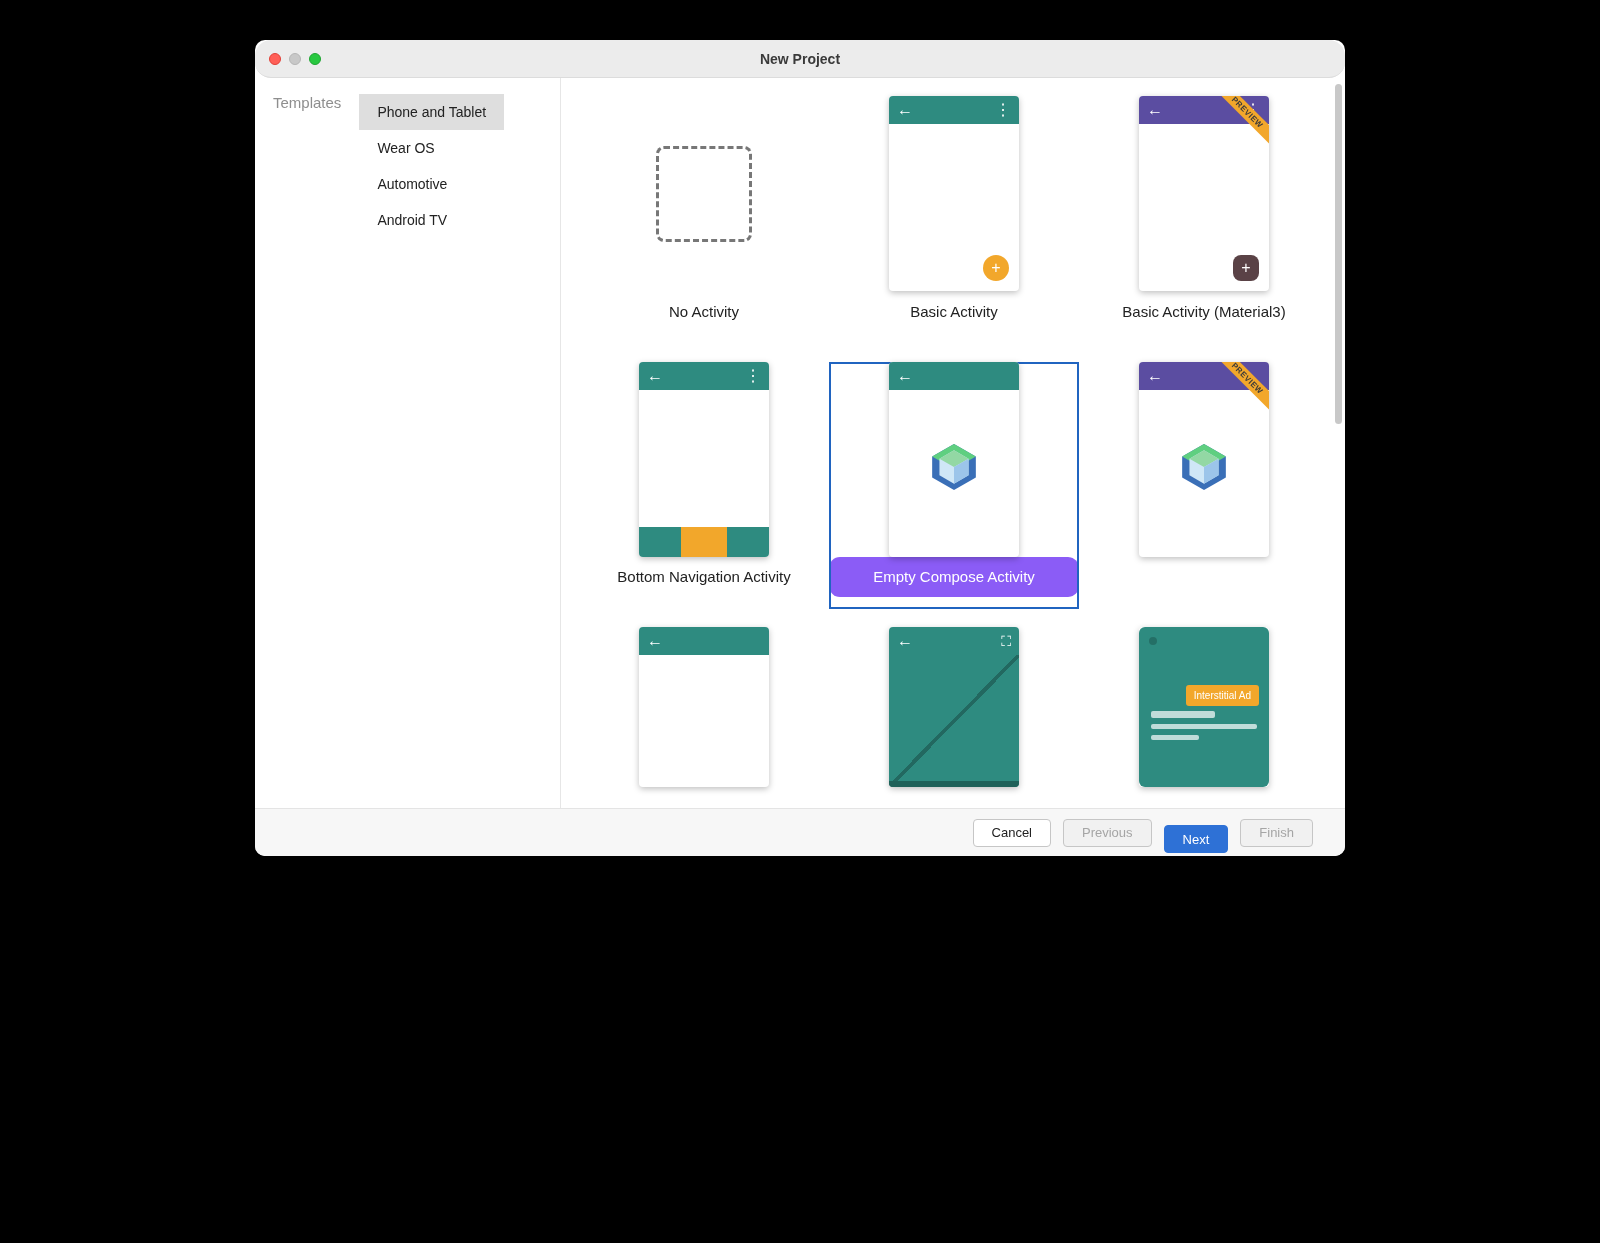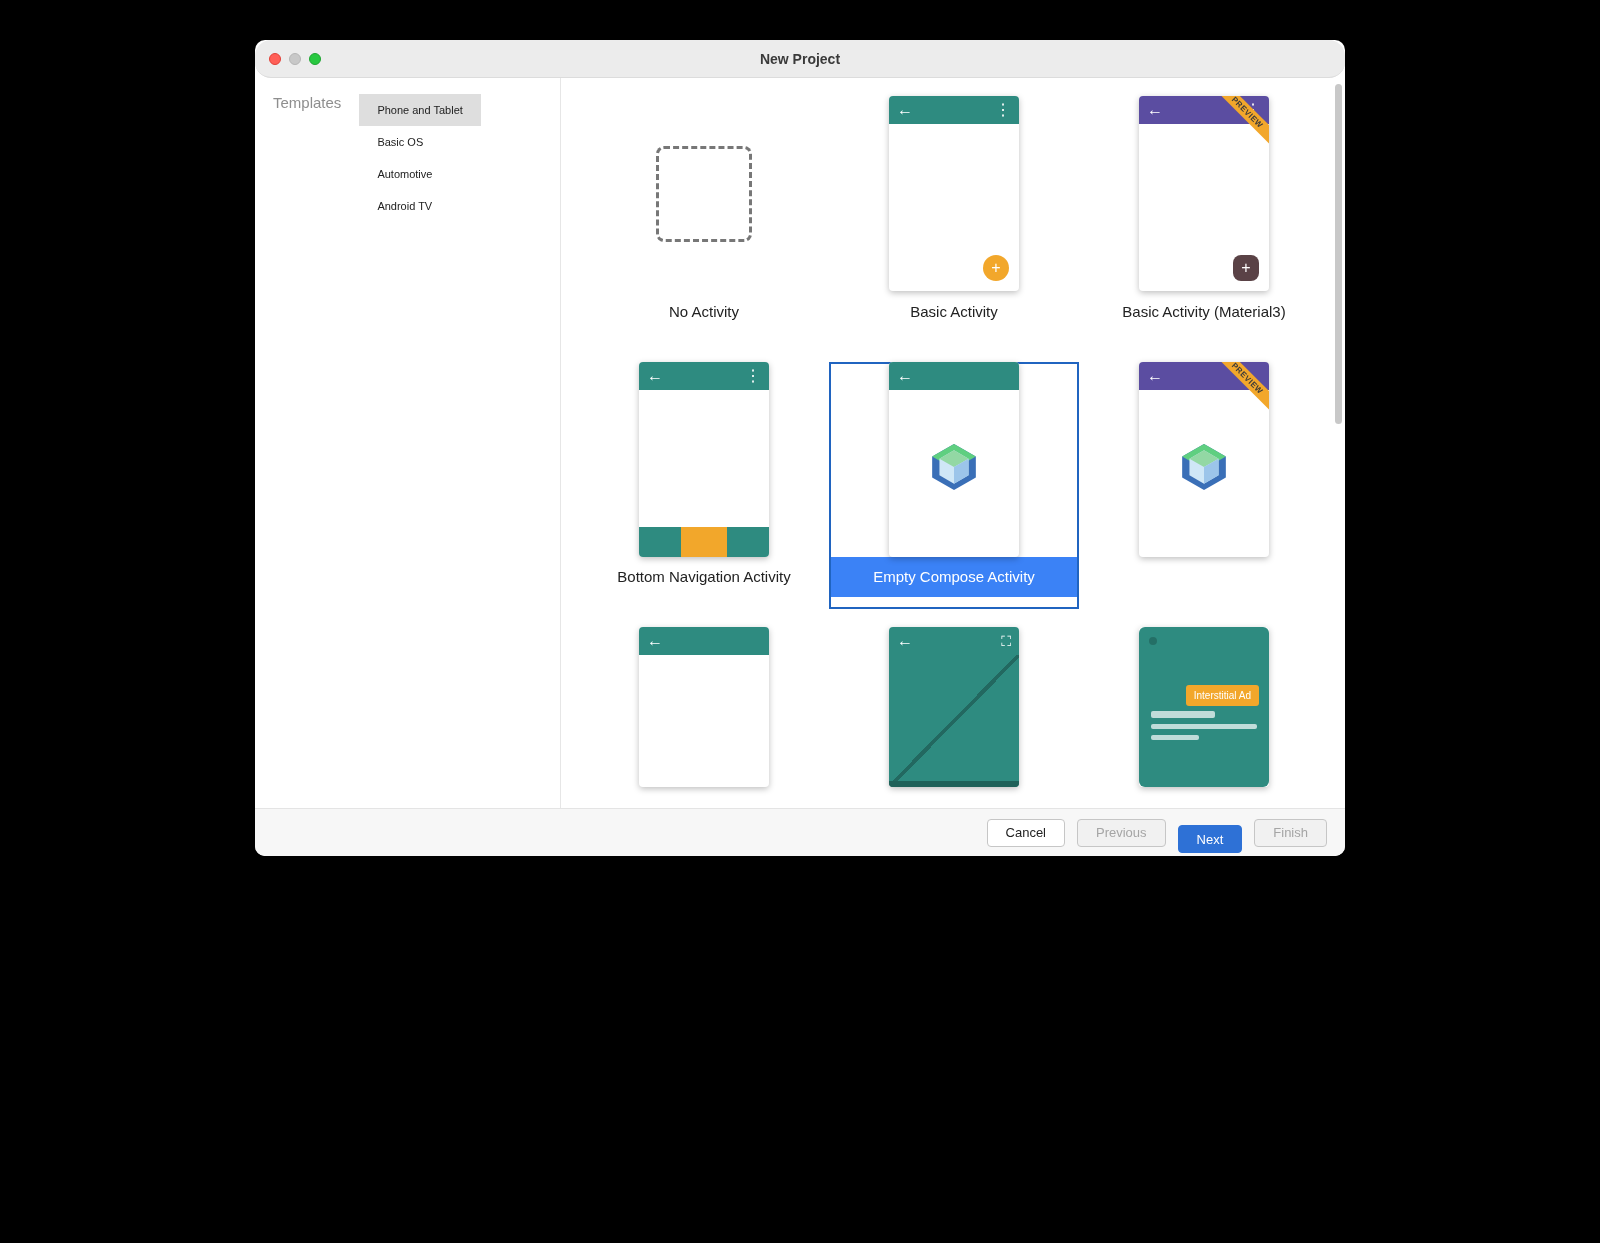--- a/index.html
+++ b/index.html
@@ -44,21 +44,21 @@
   .sidebar {
     width: 306px;
     border-right: 1px solid #e6e6e6;
     display: flex;
     flex-direction: row;
     padding-top: 16px;
   }
   .sidehdr { padding: 0 18px 14px; color: #8e8e8e; font-size: 15px; }
   .sideitem {
     padding: 10px 18px;
-    font-size: 11px;
+    font-size: 14px;
     color: #222;
     cursor: pointer;
   }
   .sideitem.selected { background: #dedede; }
 
   .main { flex: 1; position: relative; overflow: hidden; }
   .grid {
     position: absolute;
     inset: 0 12px 0 0;
     overflow-y: auto;
@@ -69,21 +69,21 @@
     row-gap: 18px;
   }
   .scrollbar {
     position: absolute; right: 3px; top: 6px; width: 7px; height: 340px;
     background: #c8c8c8; border-radius: 4px;
   }
 
   .cell { display: flex; flex-direction: column; align-items: center; width: 250px; justify-self: center; }
   .cell .cap { font-size: 15px; color: #222; padding: 10px 6px; height: 40px; display:flex; align-items:center; justify-content:center; width:100%; text-align:center; white-space:nowrap; overflow:hidden; text-overflow:ellipsis;}
   .cell.selected { outline: 2px solid #2064c0; outline-offset: -2px; }
-  .cell.selected .cap { background: #3b82f6; color: #fff; }
+  .cell.selected .cap { background: #8b5cf6; color: #fff; border-radius: 11px; }
 
   .thumb {
     width: 130px; height: 195px; background: #fff;
     border-radius: 4px; box-shadow: 0 2px 6px rgba(0,0,0,.25);
     position: relative; overflow: hidden;
     margin-top: 0;
   }
   .thumb .bar { height: 28px; background: #2e8b80; display:flex; align-items:center; justify-content:space-between; padding:0 8px;}
   .thumb .bar.purple { background: #5b4da1; }
   .thumb .bar .arrow { color:#fff; font-size:16px; line-height:1; }
@@ -113,21 +113,21 @@
   .adlines div{ height:5px; background:rgba(255,255,255,.7); margin-bottom:6px; border-radius:2px;}
   .adlines div:nth-child(1){width:60%;height:7px;}
   .adlines div:nth-child(2){width:100%;}
   .adlines div:nth-child(3){width:45%;}
   .adbody{position:absolute;inset:0;background:#2e8b80;border-radius:6px;}
   .addot{position:absolute;left:10px;top:10px;width:8px;height:8px;border-radius:50%;background:rgba(0,0,0,.2);}
   .thumb.tall{height:160px;}
 
   .footer {
     height: 48px; border-top:1px solid #e4e4e4; background:#f7f7f7;
-    display:flex; align-items:center; justify-content:flex-end; gap:12px; padding:0 18px;
+    display:flex; align-items:center; justify-content:flex-end; gap:12px; padding:0 32px;
   }
   .btn { height:28px; padding:0 18px; border-radius:4px; font-size:13px; border:1px solid #c6c6c6; background:#fff; color:#222; cursor:pointer;}
   .btn.disabled { color:#a5a5a5; background:#f1f1f1; cursor:default;}
   .btn.primary { background:#2e71d6; border-color:#2e71d6; color:#fff;margin-top:13px;}
 </style>
 </head>
 <body>
 
 <div class="window">
   <div class="titlebar">
@@ -137,21 +137,21 @@
       <div class="dot green"></div>
     </div>
     <div class="title">New Project</div>
   </div>
 
   <div class="body">
     <div class="sidebar">
       <div class="sidehdr">Templates</div>
       <div id="side-list">
           <div class="sideitem selected">Phone and Tablet</div>
-          <div class="sideitem">Basic OS</div>
+          <div class="sideitem">Wear OS</div>
           <div class="sideitem">Automotive</div>
           <div class="sideitem">Android TV</div>
         </div>
     </div>
 
     <div class="main">
       <div class="grid" id="grid">
           <div class="cell">
             <div class="noact">
               <div class="dashed"></div>

